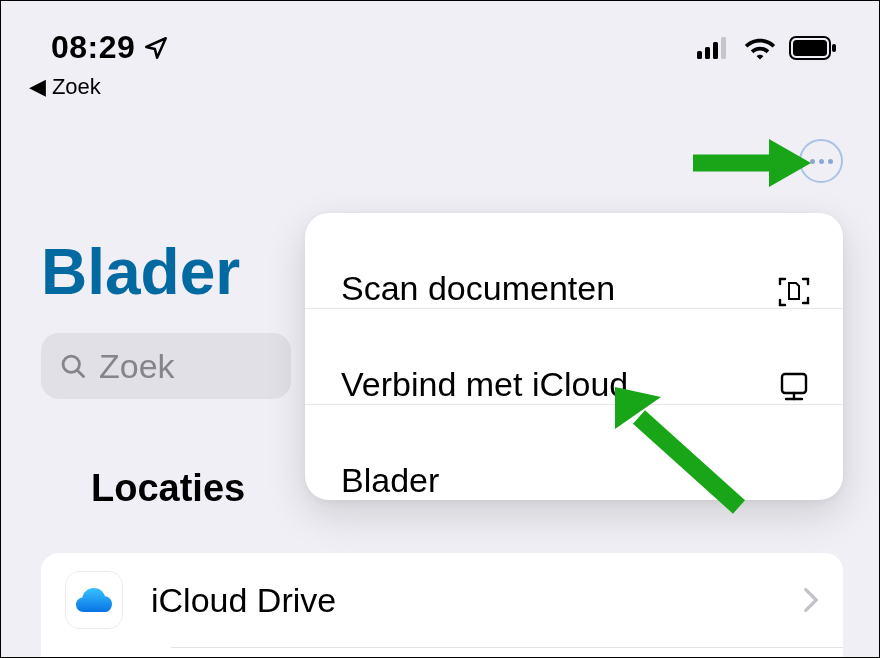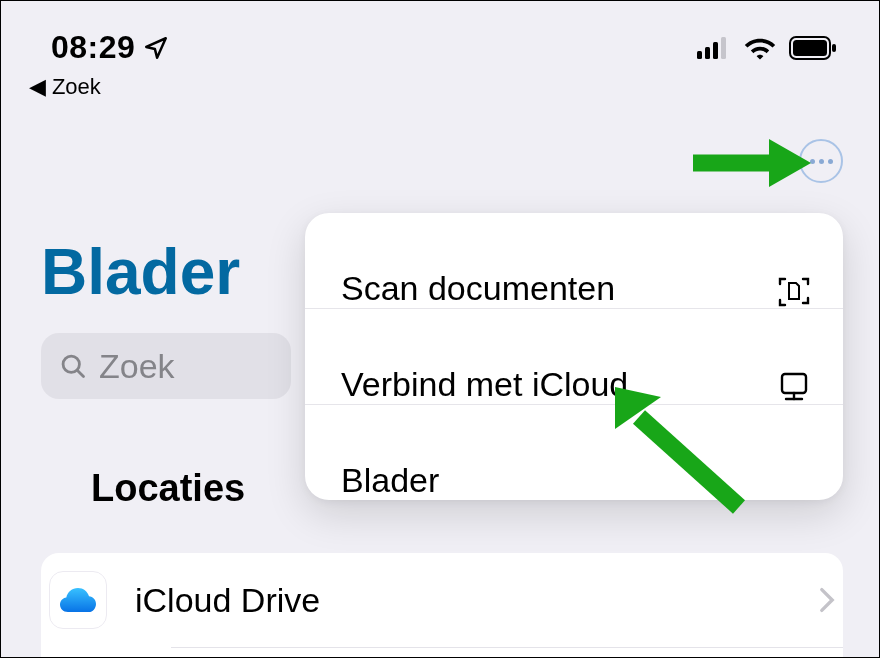--- a/index.html
+++ b/index.html
@@ -15,21 +15,21 @@
     .more-button .dot { width: 5px; height: 5px; background: #89a9d4; border-radius: 50%; }
 
     .page-title { position: absolute; top: 234px; left: 40px; font-size: 64px; font-weight: 700; color: #0369a1; }
 
     .search-bar { position: absolute; top: 332px; left: 40px; width: 250px; height: 66px; background: #e1e0e7; border-radius: 18px; display: flex; align-items: center; padding: 0 18px; gap: 12px; }
     .search-bar .ph { font-size: 34px; color: #848489; }
 
     .section-header { position: absolute; top: 466px; left: 50px; font-size: 38px; font-weight: 700; color: #000; margin-left: 40px; }
 
     .list-card { position: absolute; top: 552px; left: 40px; right: 36px; background: #fff; border-radius: 18px 18px 0 0; height: 120px; overflow: hidden; }
-    .list-row { display: flex; align-items: center; padding: 20px 8px; height: 94px; }
+    .list-row { display: flex; align-items: center; padding: 20px 24px; height: 94px; }
     .list-row .cloud-icon-wrap { width: 58px; height: 58px; background: #fff; border: 1px solid #eceaf1; border-radius: 14px; display: flex; align-items: center; justify-content: center; margin-right: 28px; }
     .list-row .label { font-size: 34px; color: #000; flex: 1; }
     .list-row .chev { color: #c4c3c9; font-size: 28px; font-weight: 300; }
     .list-divider { position: absolute; left: 130px; right: 0; top: 94px; height: 1px; background: #e4e3e9; }
 
     .popup { position: absolute; top: 212px; left: 304px; right: 36px; background: #fff; border-radius: 24px; box-shadow: 0 14px 40px rgba(0,0,0,0.14), 0 2px 8px rgba(0,0,0,0.05); overflow: hidden; }
     .popup-row { display: flex; align-items: flex-end; justify-content: space-between; padding: 0 32px 0 36px; height: 95px; }
     .popup-row .lbl { font-size: 34px; color: #000; }
     .popup-divider { height: 1px; background: #e6e5ea; }
 

